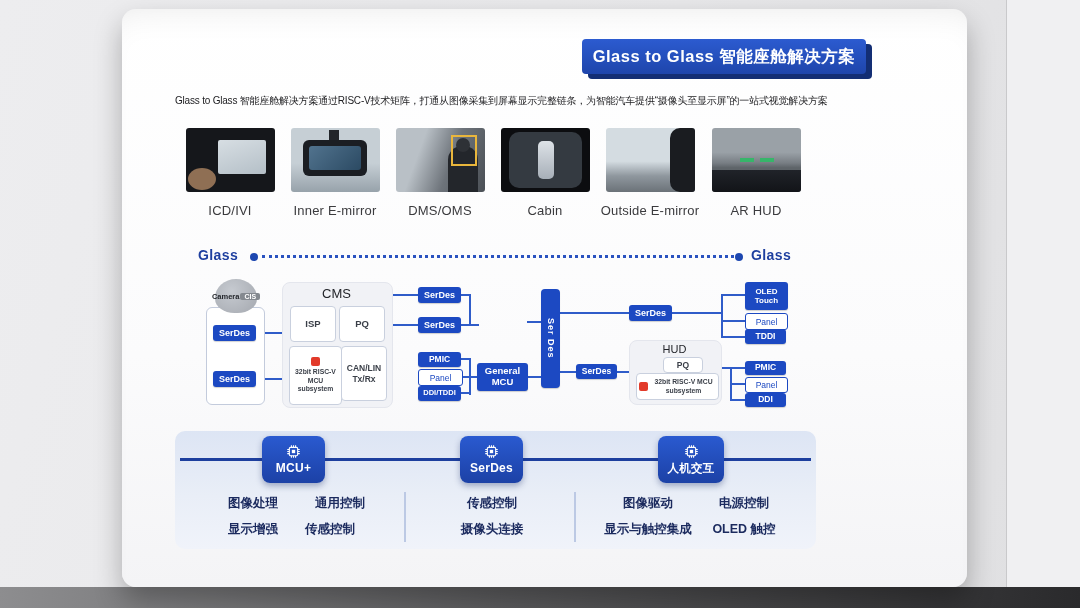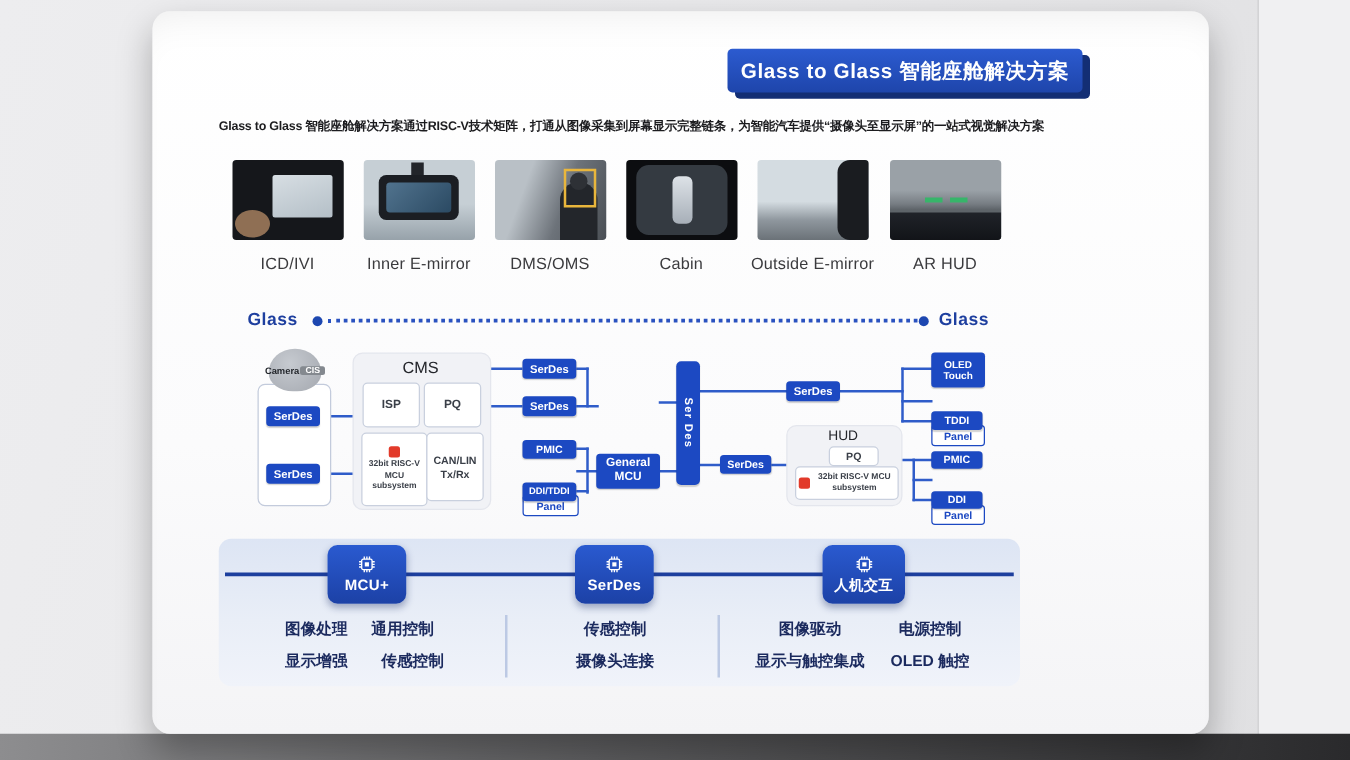--- a/index.html
+++ b/index.html
@@ -11,40 +11,40 @@
          background:linear-gradient(90deg,#8d8d8f 0%,#5d5d5f 45%,#2a2a2c 100%);}
   .board{left:122px;top:9px;width:845px;height:578px;border-radius:14px;
          background:linear-gradient(180deg,#ffffff 0%,#fbfbfc 60%,#f4f4f6 100%);
          box-shadow:0 14px 28px rgba(0,0,0,.28), inset 0 25px 40px -32px rgba(0,0,0,.12);}
   
   .banner-sh{left:588px;top:44px;width:284px;height:35px;background:#132e74;border-radius:4px;}
   .banner{left:582px;top:39px;width:284px;height:35px;border-radius:4px;
           background:linear-gradient(180deg,#2c5bd0,#1e45ab);
           display:flex;align-items:center;justify-content:center;
           color:#fff;font-weight:bold;font-size:16.5px;letter-spacing:.5px;}
-  .intro{left:175px;top:94px;width:650px;height:16px;font-size:10px;font-weight:700;
+  .intro{left:175px;top:94px;width:650px;height:16px;font-size:10px;font-weight:400;
          color:#1c1c1f;white-space:nowrap;letter-spacing:-.2px;}
   
   .uc{position:absolute;top:128px;width:89px;height:64px;border-radius:3px;overflow:hidden;background:#15171b;}
   .uc .ov{position:absolute;}
   .uclabel{position:absolute;top:203px;width:120px;height:16px;font-size:13px;font-weight:500;
            color:#3b3b3e;text-align:center;white-space:nowrap;letter-spacing:.2px;}
   
   .glass{font-size:14px;font-weight:600;color:#1e3f9f;letter-spacing:.4px;}
   .dot{width:8px;height:8px;border-radius:50%;background:#1d47b0;}
   .dash{height:0;border-top:3px dotted #2a52c0;}
   
   .bluebox{position:absolute;background:#1c49c2;color:#fff;font-weight:700;border-radius:3px;
            display:flex;align-items:center;justify-content:center;text-align:center;
            font-size:9px;line-height:1.15;box-shadow:0 1px 1px rgba(0,0,0,.18);}
   .whitebox{position:absolute;background:#fff;border:1px solid #c9d0de;color:#3a3f48;font-weight:700;
             border-radius:4px;display:flex;align-items:center;justify-content:center;
             text-align:center;font-size:8.5px;line-height:1.2;}
-  .obox{position:absolute;background:#fff;border:1.3px solid #1c49c2;color:#1c49c2;font-weight:700;
-        border-radius:3px;display:flex;align-items:center;justify-content:center;font-size:8.5px;margin-top:27px;}
+  .obox{position:absolute;background:#fff;border:1.3px solid #1c49c2;color:#1c49c2;font-weight:400;
+        border-radius:3px;display:flex;align-items:center;justify-content:center;font-size:8.5px;}
   .gpanel{position:absolute;background:#f1f2f6;border:1px solid #e4e6ed;border-radius:8px;}
   .ptitle{position:absolute;font-weight:normal;color:#23252a;text-align:center;}
   .cl{position:absolute;background:#2f5cc9;}
   .camblob{position:absolute;background:radial-gradient(circle at 40% 35%,#c6cad0,#a4a8af);
            border-radius:50% 50% 46% 46%/55% 55% 42% 42%;display:flex;flex-direction:row;
            align-items:center;justify-content:center;gap:1px;z-index:3;}
   .camblob .cam{font-size:7.5px;font-weight:700;color:#24272c;}
   .camblob .cis{font-size:7px;font-weight:700;color:#fff;background:#84898f;border-radius:2px;padding:0 4px;}
   .rlogo{display:inline-block;width:9px;height:9px;background:#e23a2a;border-radius:2px;flex:0 0 auto;}
   .mcutxt{font-size:6.8px;font-weight:700;color:#3a3f48;line-height:1.25;text-align:center;}
@@ -226,21 +226,21 @@
         <rect x="7" y="7" width="4" height="4" fill="#fff"></rect>
       </svg>
     <span class="lbl" style="font-size:11.5px">人机交互</span>
   </div>
 
   <div class="fdiv" style="left:404px"></div>
   <div class="fdiv" style="left:574px"></div>
 
   <div class="feat" style="left:208px;top:495px;width:90px">图像处理</div>
   <div class="feat" style="left:208px;top:521px;width:90px">显示增强</div>
-  <div class="feat" style="left:277px;top:495px;width:90px">通用控制</div>
+  <div class="feat" style="left:295px;top:495px;width:90px">通用控制</div>
   <div class="feat" style="left:285px;top:521px;width:90px">传感控制</div>
 
   <div class="feat" style="left:432px;top:495px;width:120px">传感控制</div>
   <div class="feat" style="left:432px;top:521px;width:120px">摄像头连接</div>
 
   <div class="feat" style="left:598px;top:495px;width:100px">图像驱动</div>
   <div class="feat" style="left:598px;top:521px;width:100px">显示与触控集成</div>
   <div class="feat" style="left:700px;top:495px;width:88px">电源控制</div>
   <div class="feat" style="left:700px;top:521px;width:88px">OLED 触控</div>
 </div>

